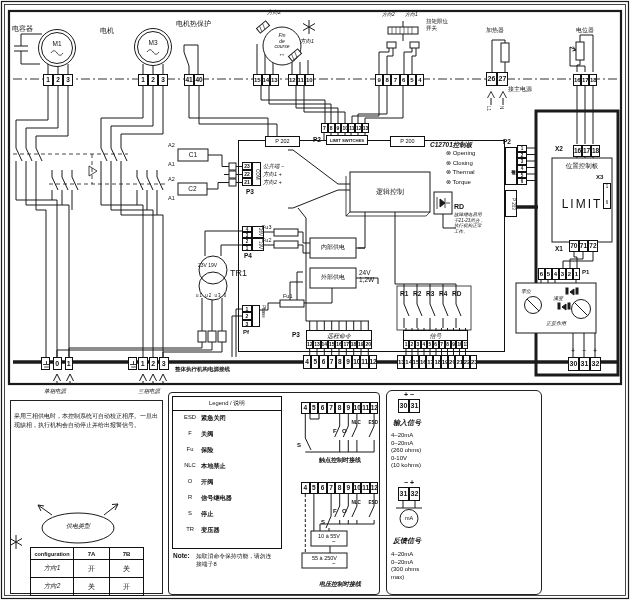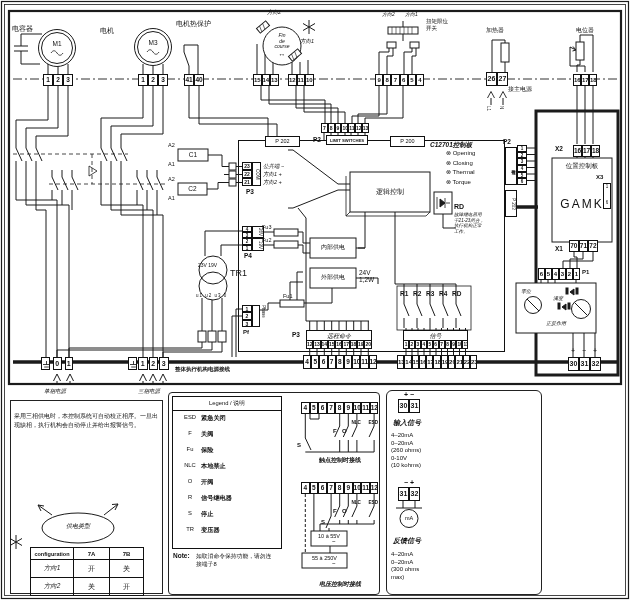--- a/index.html
+++ b/index.html
@@ -422,21 +422,21 @@
     </div>
   <div class="box v" style="left:505px;top:190px;width:12px;height:27px;font-size:4.5px;">P 203</div>
 
   <div class="t b" style="left:555px;top:145px;font-size:6.5px;">X2</div>
   <div class="strip sK" style="left:573px;top:145px;">
       <span>16</span>
       <span>17</span>
       <span>18</span>
     </div>
   <div class="t c" style="left:552px;top:162px;width:60px;font-size:6.5px;">位置控制板</div>
-  <div class="t c" style="left:552px;top:198px;width:60px;font-size:12px;letter-spacing:2px;">GAMK</div>
+  <div class="t c" style="left:552px;top:198px;width:60px;font-size:12px;letter-spacing:2px;">LIMIT</div>
   <div class="t b" style="left:596px;top:174px;font-size:6px;">X3</div>
   <div class="box" style="left:603px;top:183px;width:8px;height:26px;">
     <div style="font-size:4.5px;line-height:5px;">1</div>
     <div style="font-size:4.5px;line-height:5px;margin-top:11px;">6</div>
   </div>
   <div class="t b" style="left:555px;top:245px;font-size:6.5px;">X1</div>
   <div class="strip sL" style="left:569px;top:240px;">
       <span>70</span>
       <span>71</span>
       <span>72</span>

